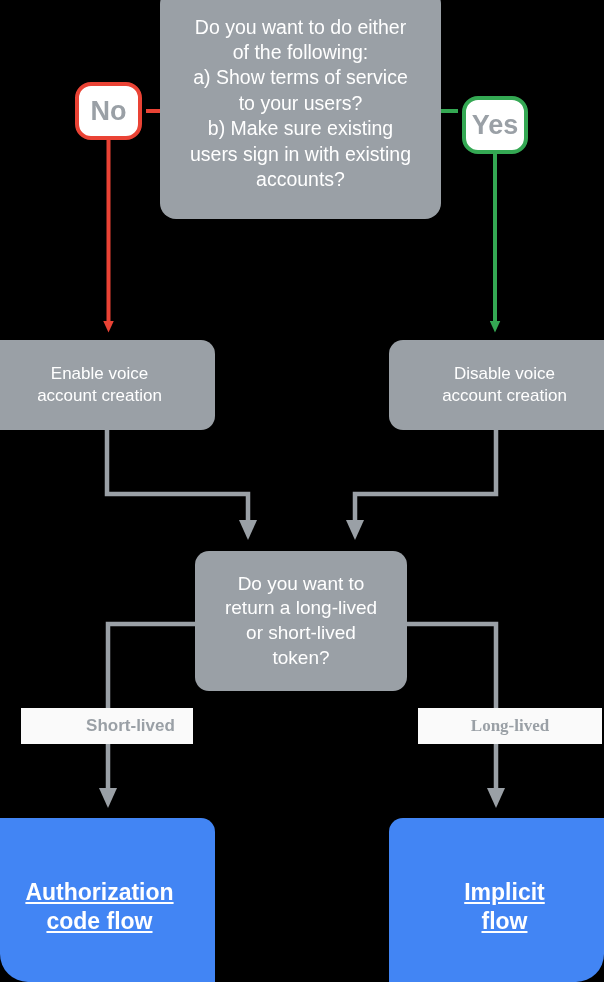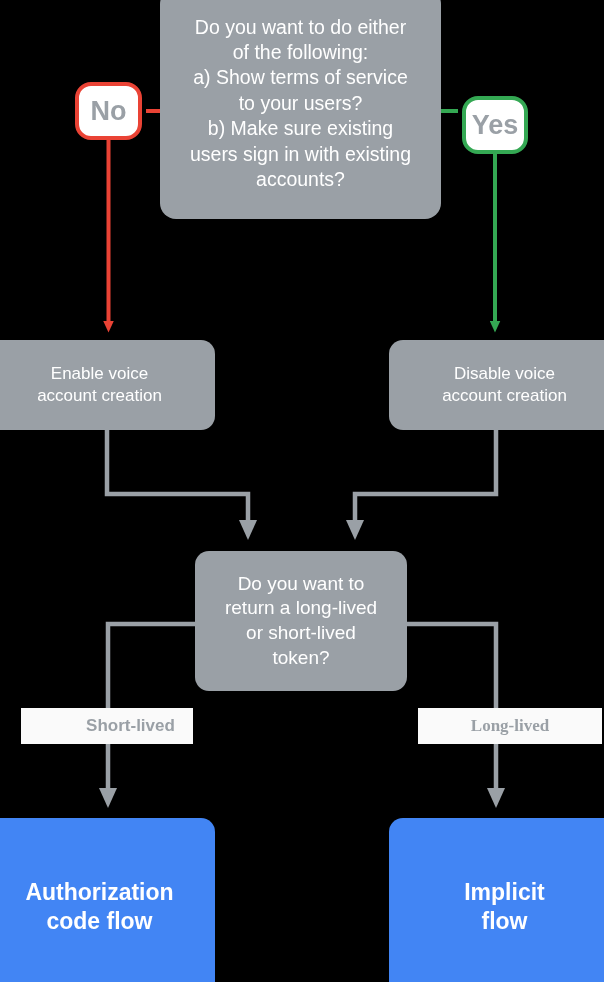--- a/index.html
+++ b/index.html
@@ -7,20 +7,21 @@
   body{
     font-family:"Liberation Sans", sans-serif;
     -webkit-font-smoothing:antialiased;
   }
   #canvas{
     position:relative;
     width:604px;
     height:982px;
     background:#000000;
     overflow:hidden;
+    border-radius:28px;
   }
   .node{
     position:absolute;
     box-sizing:border-box;
     display:flex;
     align-items:center;
     justify-content:center;
     text-align:center;
   }
   
@@ -53,21 +54,21 @@
     font-size:19px;
   }
 
   
   .blue{
     background:#4285f4;
     color:#ffffff;
     border-radius:14px;
     font-weight:700;
   }
-  .blue .txt{ display:block; line-height:1.26; }
+  .blue .txt{ display:block; line-height:1.26;text-decoration:underline; }
   #node-authcode{
     left:-16px; top:818px; width:231px; height:178px;
     font-size:23px;
   }
   #node-implicit{
     left:389px; top:818px; width:231px; height:178px;
     font-size:23px;
   }
 
   

